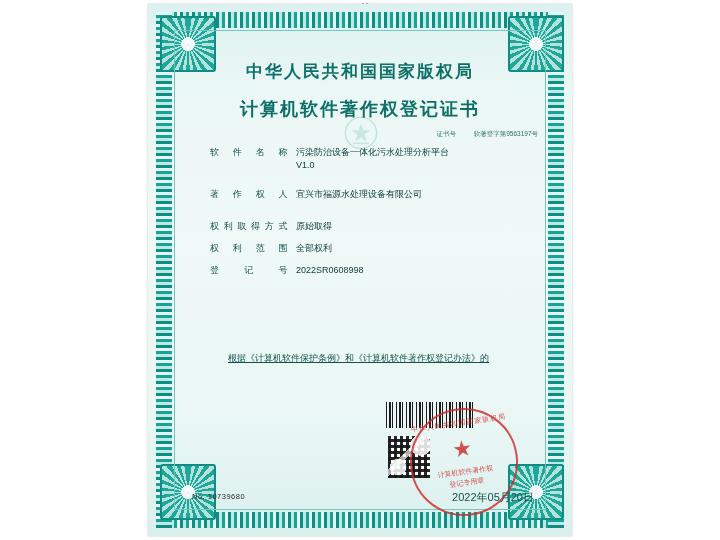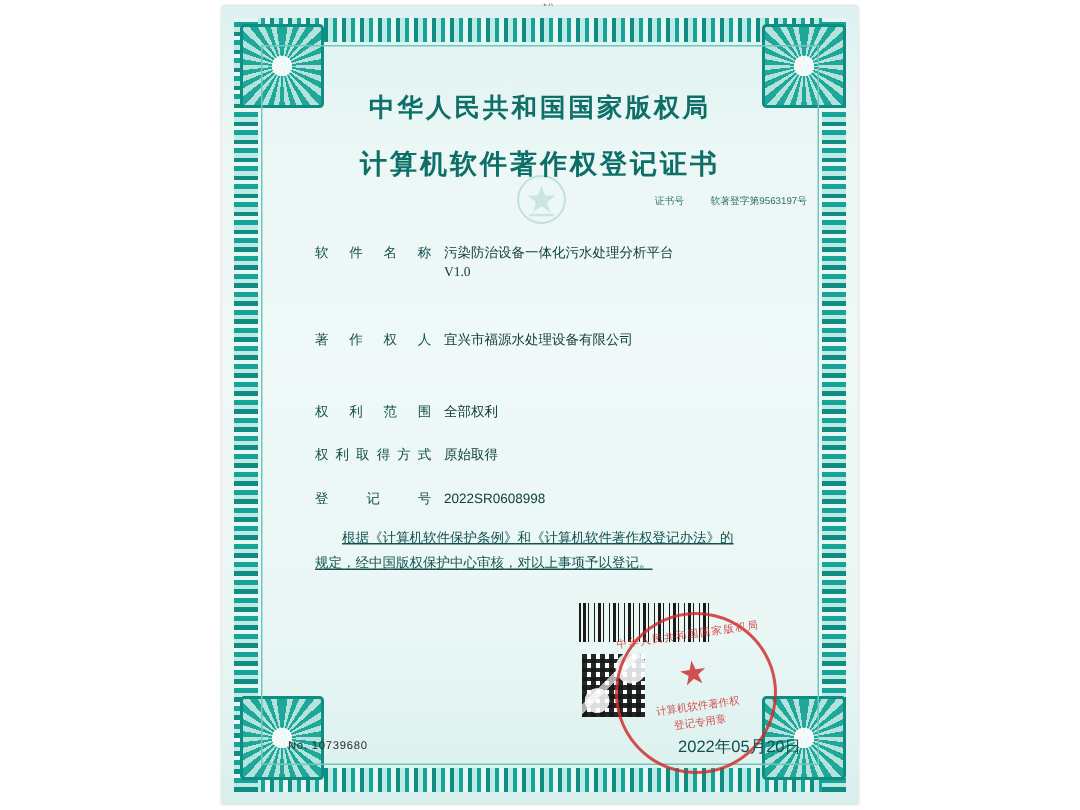--- a/index.html
+++ b/index.html
@@ -147,39 +147,38 @@
     left: 62px;
     top: 142px;
     width: 310px;
     font-size: 9px;
     color: #16524f;
   }
   .row {
     display: flex;
     align-items: flex-start;
     margin-bottom: 9px;
-    margin-top: 16px;
   }
   .row .label {
     width: 78px;
     flex: 0 0 78px;
     text-align: justify;
     text-align-last: justify;
     color: #13504d;
     white-space: nowrap;
     letter-spacing: 0.5px;
   }
   .row .value {
     flex: 1;
     color: #10403e;
     line-height: 1.45;
     padding-left: 8px;
   }
   .row.tight { margin-bottom: 6px; }
-  .row .value .second-line { display: block; font-family: Liberation Serif, serif; }
+  .row .value .second-line { display: block; }
   .spacer-10 { height: 10px; }
 
   
   #statement {
     position: absolute;
     left: 62px;
     top: 346px;
     width: 306px;
     font-size: 9px;
     color: #12514e;
@@ -352,39 +351,38 @@
       <div class="row">
         <div class="label">著作权人</div>
         <div class="value">宜兴市福源水处理设备有限公司</div>
       </div>
 
       <div class="spacer-10"></div>
 
 
 
       <div class="row">
+        <div class="label">权利取得方式</div>
+        <div class="value">原始取得</div>
+      </div>
+
+      <div class="row">
         <div class="label">权利范围</div>
         <div class="value">全部权利</div>
-      </div>
-
-      <div class="row">
-        <div class="label">权利取得方式</div>
-        <div class="value">原始取得</div>
       </div>
 
       <div class="row">
         <div class="label">登记号</div>
         <div class="value">2022SR0608998</div>
       </div>
 
     </div>
 
     <div id="statement">
       <div class="indent">根据《计算机软件保护条例》和《计算机软件著作权登记办法》的</div>
-      <div>规定，经中国版权保护中心审核，对以上事项予以登记。</div>
     </div>
 
     <div id="barcode"></div>
     <div id="qrcode"></div>
     <div id="qr-mask"></div>
 
     <div id="seal">
       <div id="seal-arc-top">中华人民共和国国家版权局</div>
       <div id="seal-star">★</div>
       <div id="seal-lines">

